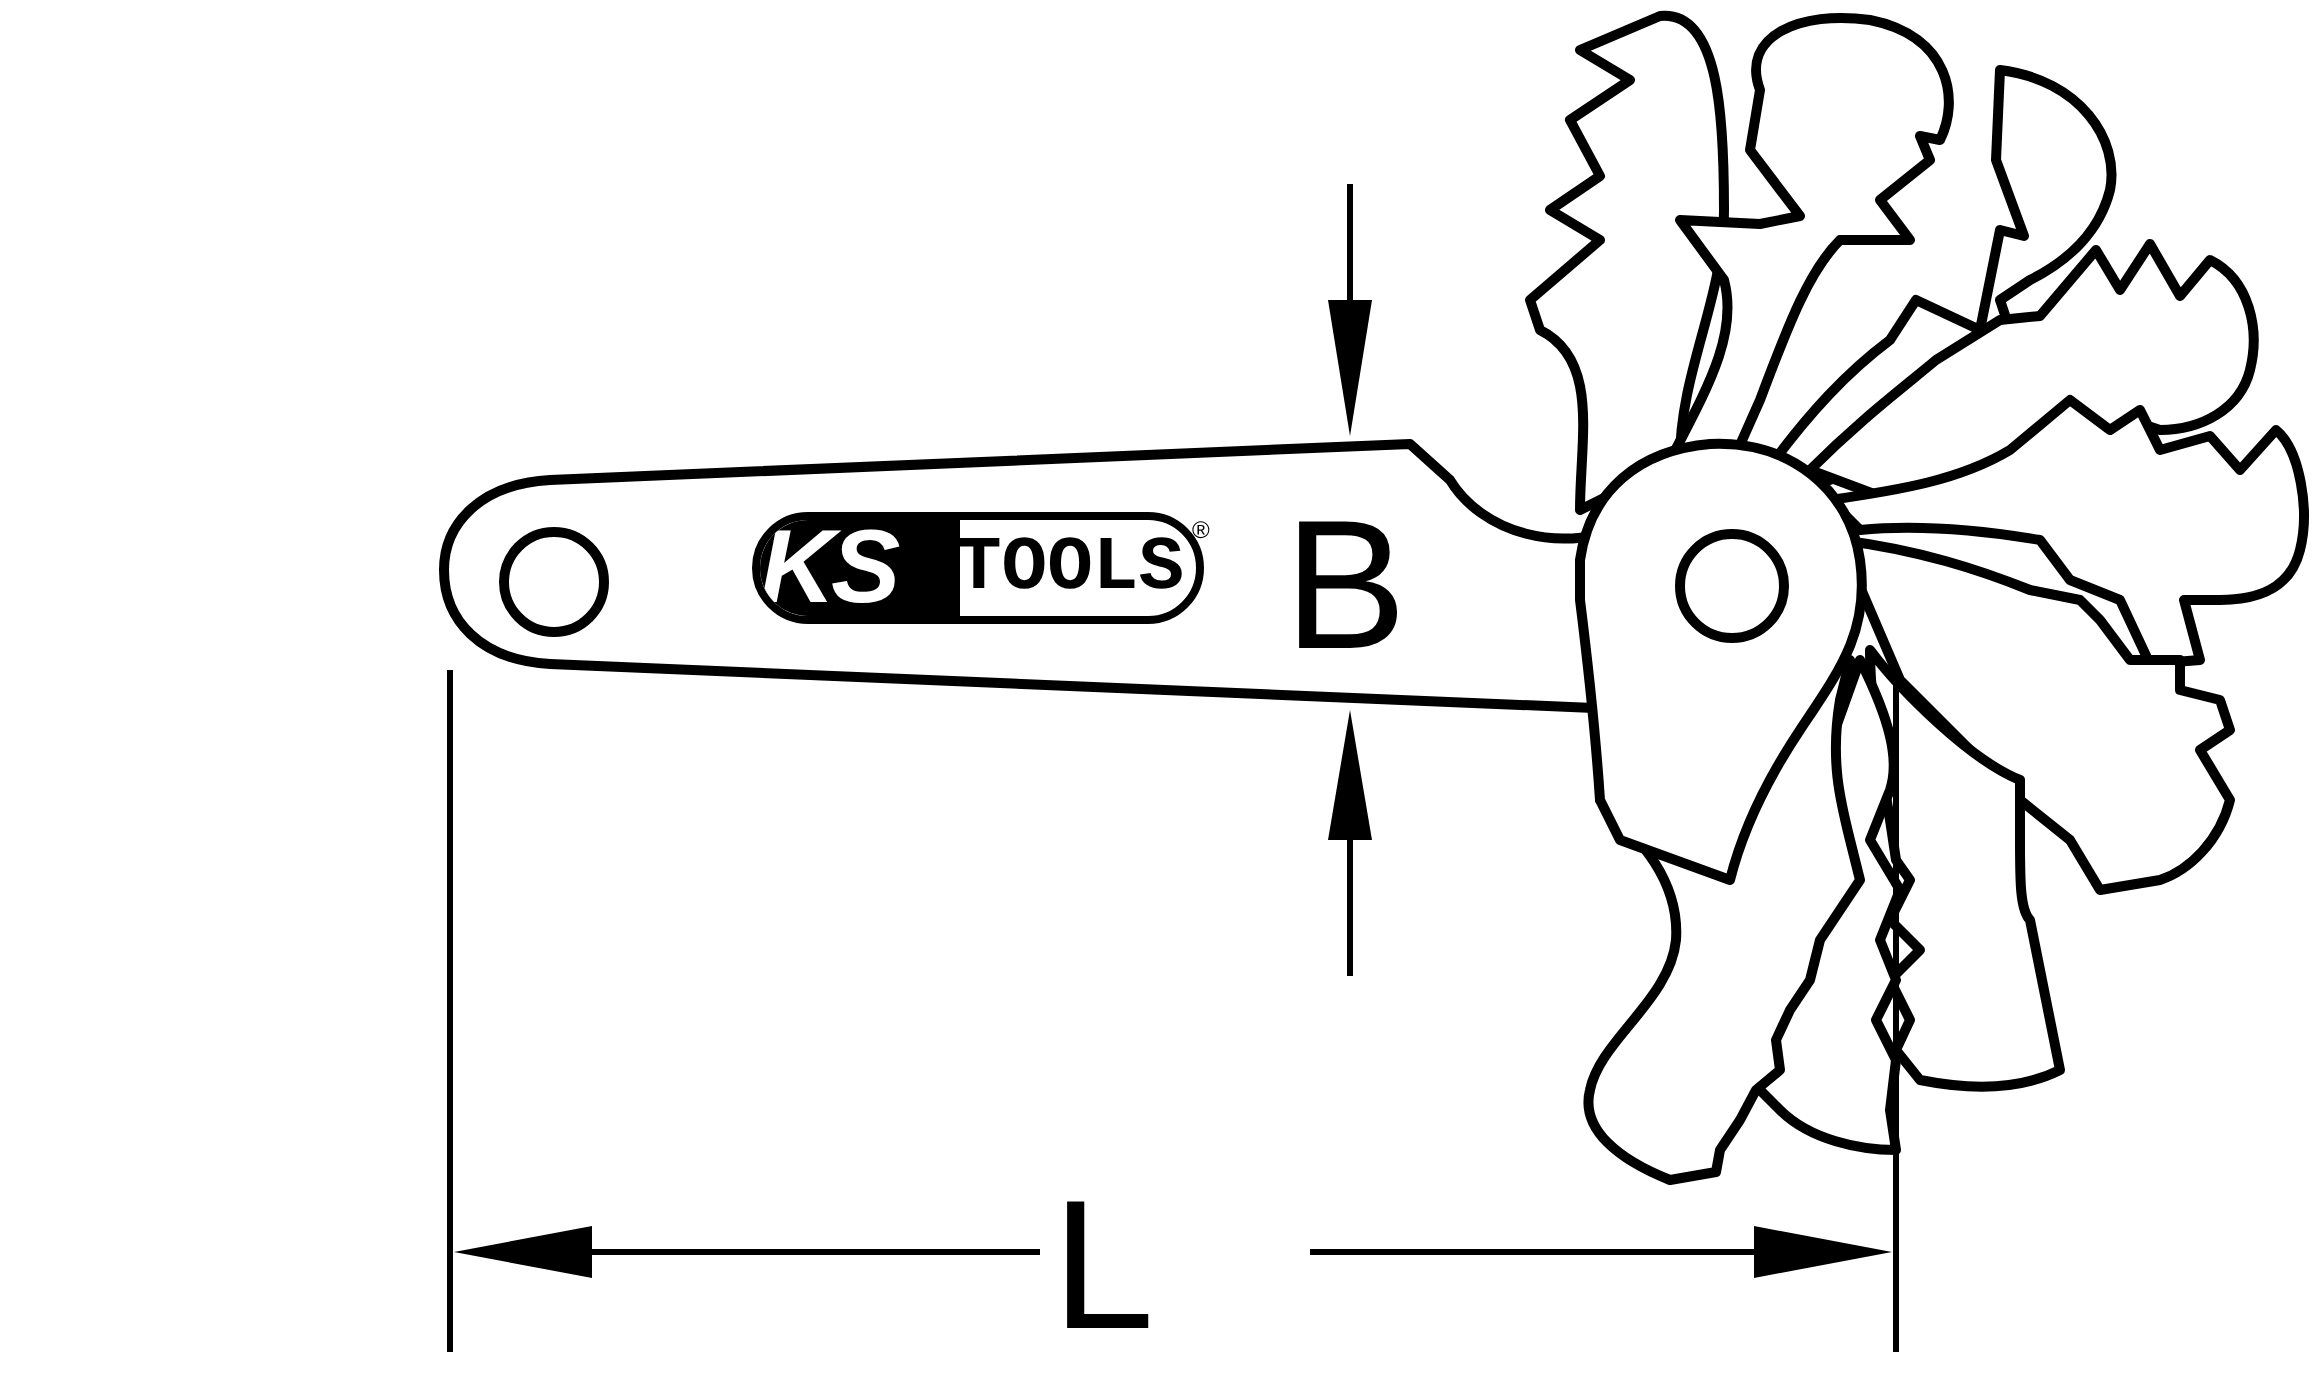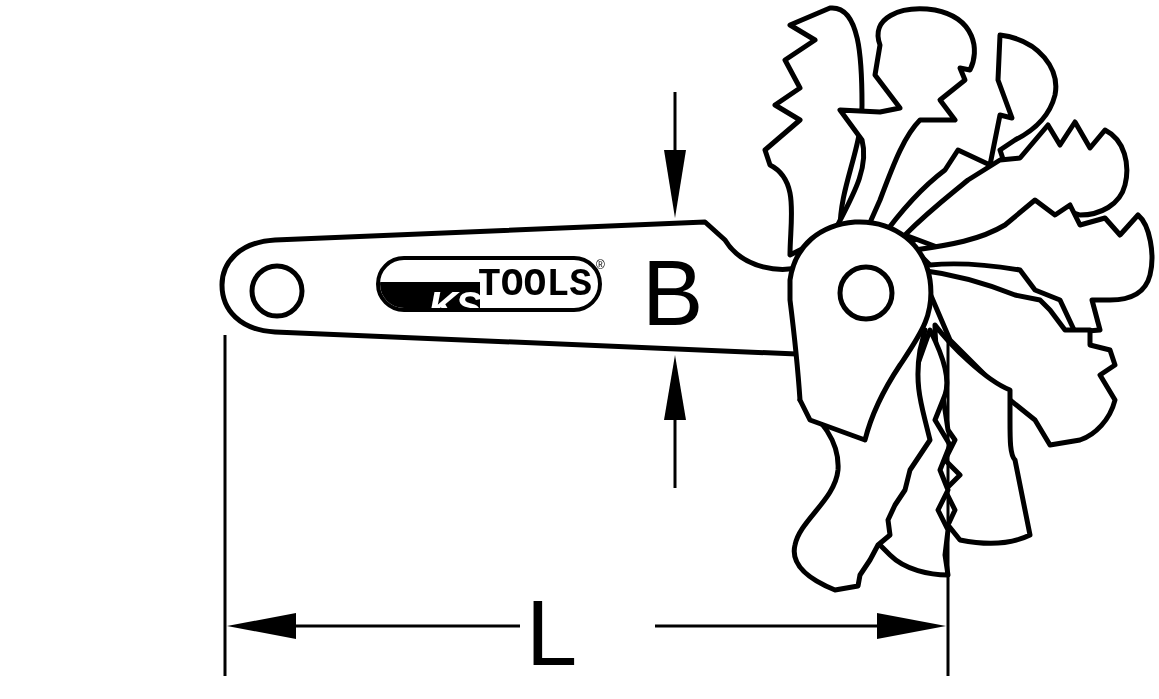--- a/index.html
+++ b/index.html
@@ -60,25 +60,24 @@
     .logo-ks {
       position: absolute;
       left: 0;
       top: 0;
       width: 100px;
       height: 100%;
       background: #000;
       color: #fff;
       font-style: italic;
       font-weight: bold;
-      font-size: 40px;
+      font-size: 52px;
       line-height: 48px;
-      text-align: right;
+      text-align: left;
       letter-spacing: -2px;
-      margin-top: 22px;
     }
     .logo-tools {
       position: absolute;
       left: 98px;
       top: 0;
       color: #000;
       font-weight: bold;
       font-size: 38px;
       line-height: 50px;
       letter-spacing: 0px;

